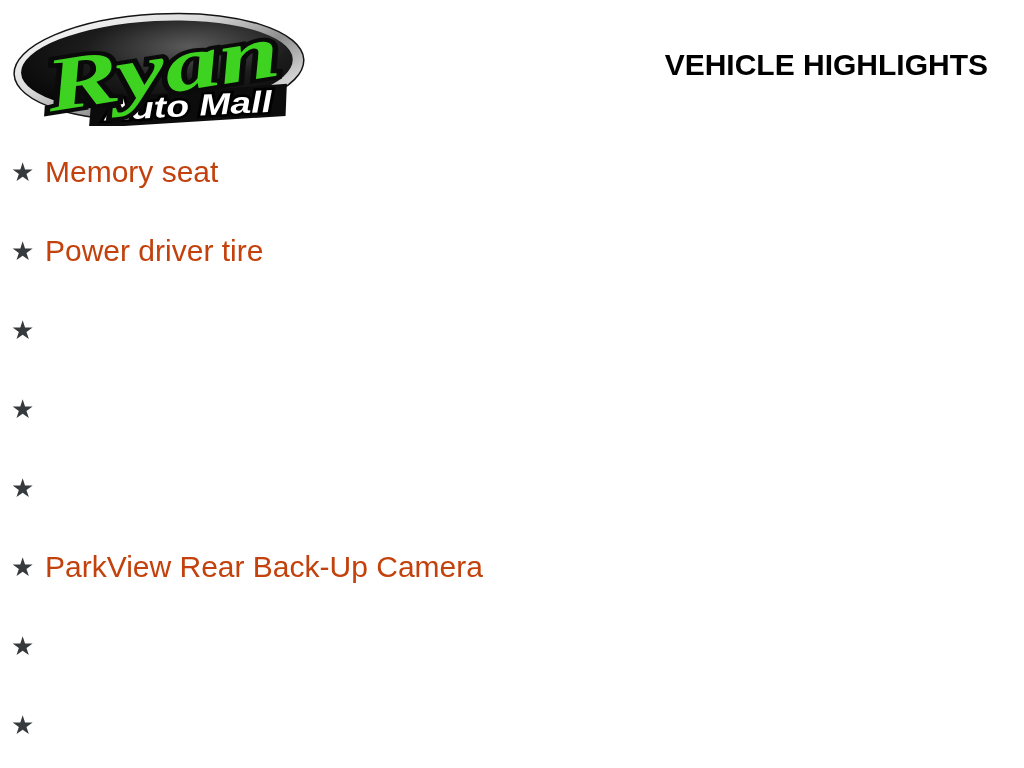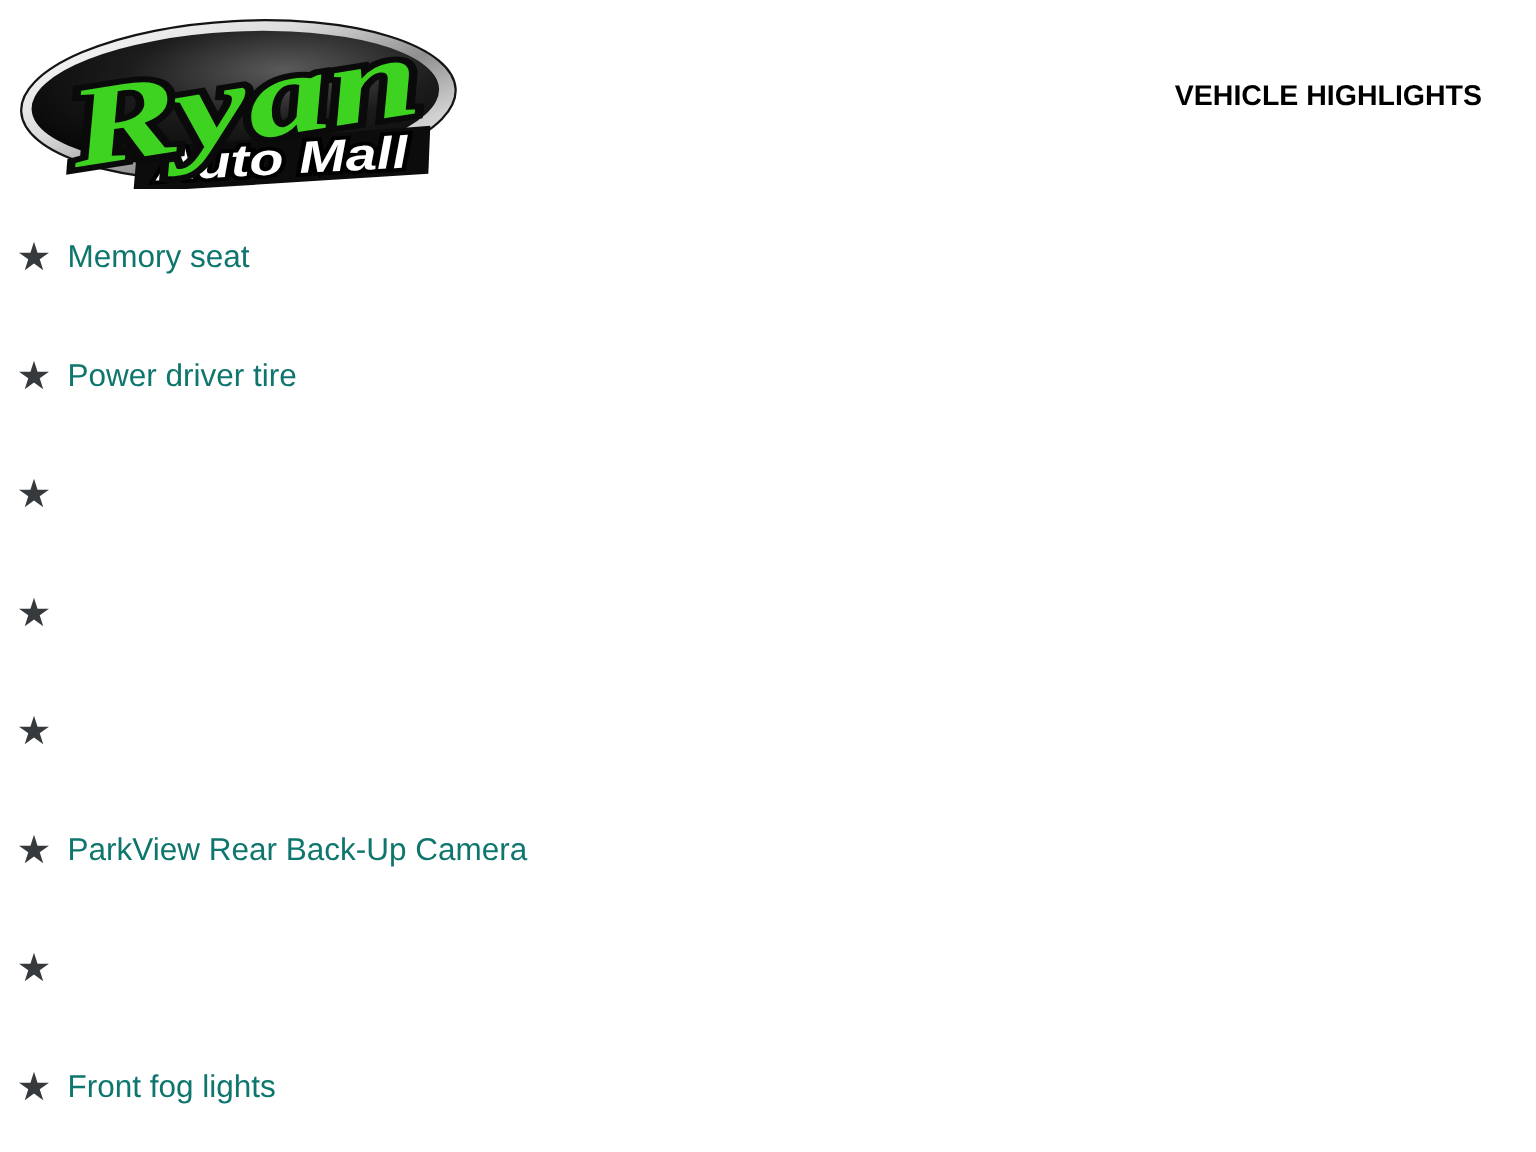--- a/index.html
+++ b/index.html
@@ -33,21 +33,21 @@
     font-family: "Liberation Sans", sans-serif;
     font-style: italic;
     font-weight: bold;
   }
 
   
   .page-title {
     position: absolute;
     top: 50px;
     right: 36px;
-    font-size: 19px;
+    font-size: 30px;
     line-height: 30px;
     font-weight: 700;
     color: #000000;
     white-space: nowrap;
     text-align: center;
   }
 
   
   .highlights {
     position: absolute;
@@ -64,23 +64,23 @@
   }
   .star {
     width: 34px;
     flex: 0 0 34px;
     font-size: 26px;
     line-height: 26px;
     color: #373a3d;
     font-family: "DejaVu Sans", sans-serif;
   }
   .item-label {
-    font-size: 21px;
+    font-size: 30px;
     line-height: 30px;
-    color: #0f766e;
+    color: #c2410c;
     white-space: nowrap;
   }
 </style>
 </head>
 <body>
 
 <div class="logo">
   <svg viewBox="0 0 300 118" xmlns="http://www.w3.org/2000/svg">
     <defs>
       <linearGradient id="chrome" x1="0" y1="0" x2="1" y2="1">
@@ -132,15 +132,14 @@
   </li>
   <li>
     <span class="star">★</span>
     <span class="item-label">ParkView Rear Back-Up Camera</span>
   </li>
   <li>
     <span class="star">★</span>
   </li>
   <li>
     <span class="star">★</span>
-    <span class="item-label">Front fog lights</span>
   </li>
 </ul>
 
 </body></html>

